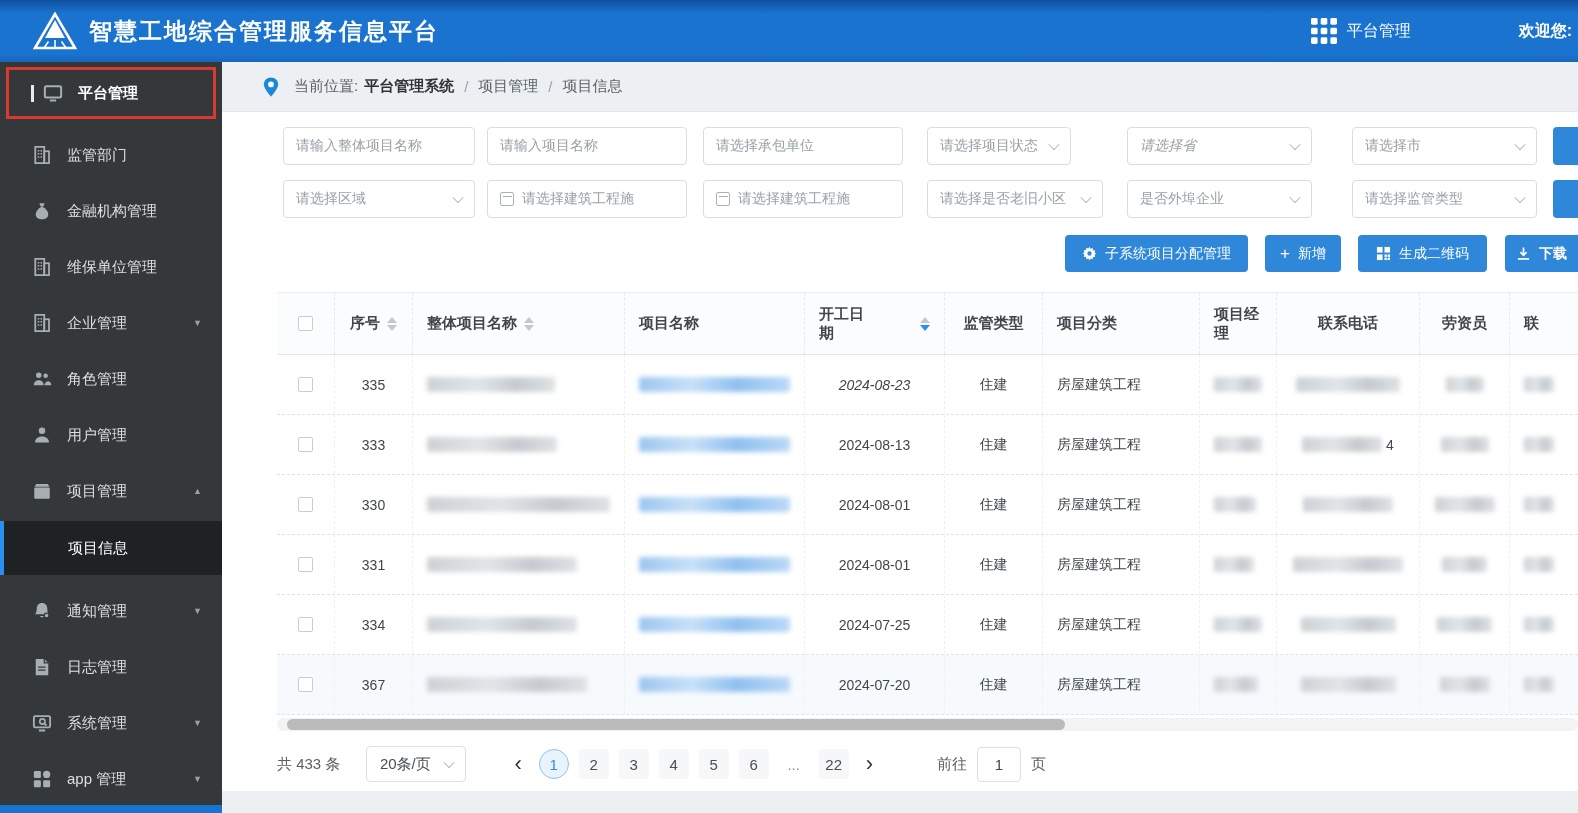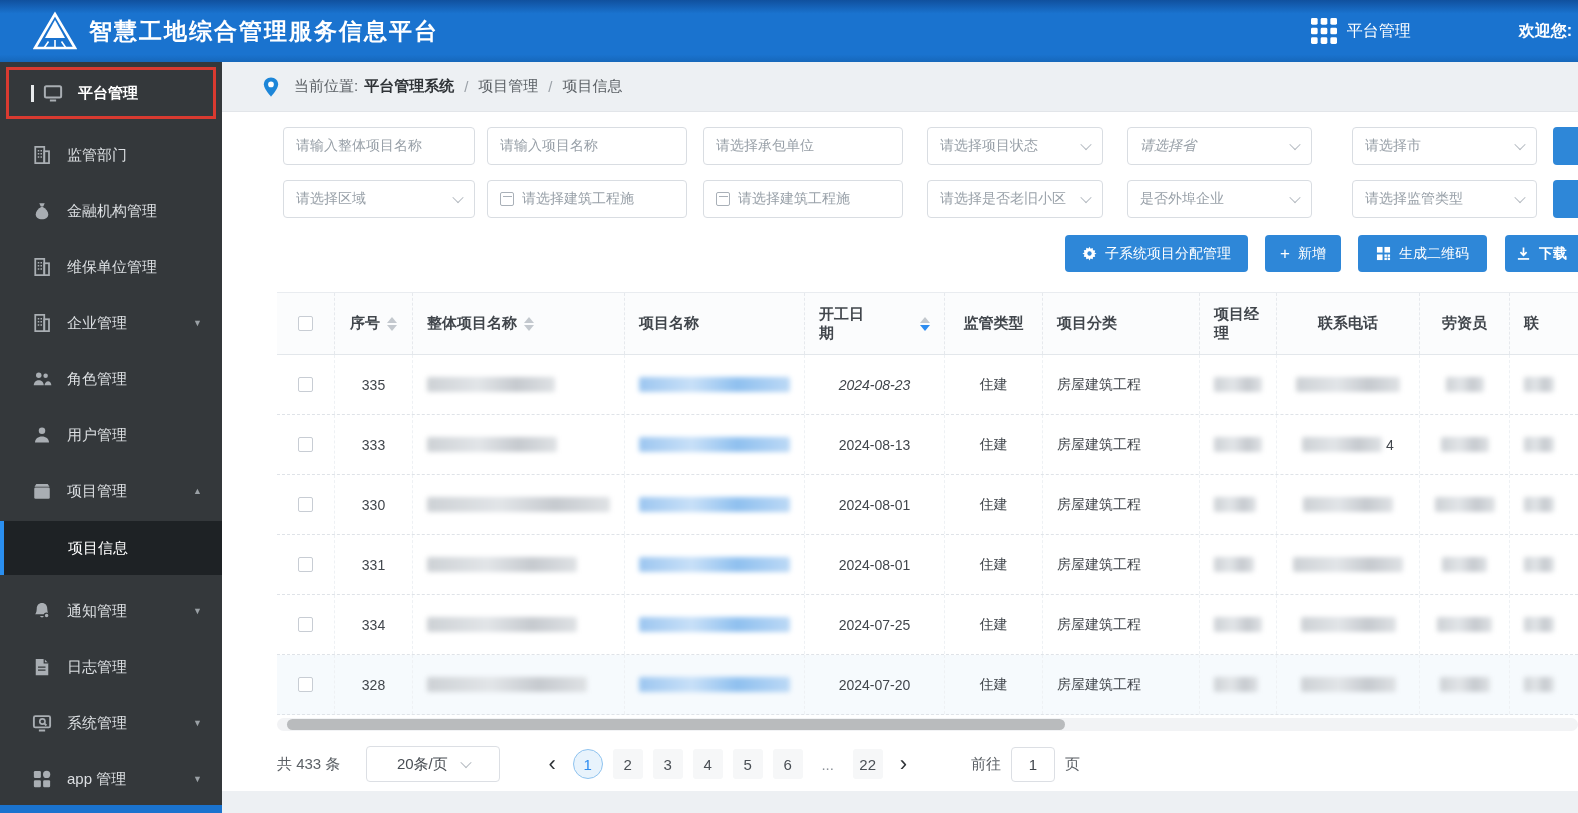--- a/index.html
+++ b/index.html
@@ -76,21 +76,21 @@
   .blur.gray { background:linear-gradient(90deg,#cdd1d5,#e2e5e8 40%,#c6cacf 70%,#dfe2e5); }
   .blur.blue { background:linear-gradient(90deg,#9cc6f0,#c8e0f8 35%,#8fc0ef 65%,#bcd9f6); cursor:pointer; }
   .phone-rest { margin-left:4px; }
 
   .hscroll { position:relative; width:1301px; height:13px; background:#f2f3f5; border-radius:7px; margin-top:3px; }
   .hthumb { position:absolute; left:10px; top:1px; width:778px; height:11px; background:#b9bbbd; border-radius:6px; cursor:grab; }
 
   
   .pager { position:absolute; left:55px; top:684px; display:flex; align-items:center; font-size:15px; color:#5c6166; }
   .pg-total { margin-right:26px; }
-  .pg-size { width:134px; height:36px; border:1px solid #dcdfe4; border-radius:4px; display:flex; align-items:center;
+  .pg-size { width:100px; height:36px; border:1px solid #dcdfe4; border-radius:4px; display:flex; align-items:center;
     justify-content:center; gap:14px; color:#494e54; cursor:pointer; margin-right:36px; }
   .pg-arrow { font-size:22px; color:#303438; padding:0 12px; cursor:pointer; user-select:none; }
   .pg-num { min-width:30px; height:30px; margin:0 5px; display:flex; align-items:center; justify-content:center;
     background:#f6f7f8; border-radius:3px; color:#4a4f55; font-size:15px; cursor:pointer; }
   .pg-num.active { width:30px; border-radius:50%; background:#e8f3fc; border:1px solid #8fc3ef; color:#2d8cf0; }
   .pg-num.dots { background:transparent; color:#8a9097; }
   .pg-goto { display:flex; align-items:center; margin-left:52px; gap:10px; }
   .pg-input { width:44px; height:35px; border:1px solid #dcdfe4; border-radius:4px; text-align:center;
     font-size:15px; color:#41464c; font-family:"Liberation Sans",sans-serif; }
   .bottom-strip { position:absolute; left:0; bottom:0; width:1356px; height:22px; background:#edf0f3; }
@@ -279,21 +279,21 @@
   <div class="filters" id="filters">
       <div class="fbox" style="left: 61px; top: 15px; width: 192px;">
         <span>请输入整体项目名称</span>
       </div>
       <div class="fbox" style="left: 265px; top: 15px; width: 200px;">
         <span>请输入项目名称</span>
       </div>
       <div class="fbox" style="left: 481px; top: 15px; width: 200px;">
         <span>请选择承包单位</span>
       </div>
-      <div class="fbox sel" style="left: 705px; top: 15px; width: 176px; justify-content: flex-end;">
+      <div class="fbox sel" style="left: 705px; top: 15px; width: 144px; justify-content: flex-end;">
         <span>请选择项目状态</span>
         <span class="chev"></span>
       </div>
       <div class="fbox sel" style="left: 905px; top: 15px; width: 185px; font-style: italic;">
         <span>请选择省</span>
         <span class="chev"></span>
       </div>
       <div class="fbox sel" style="left: 1130px; top: 15px; width: 185px;">
         <span>请选择市</span>
         <span class="chev"></span>
@@ -585,21 +585,21 @@
           </div>
           <div class="td al-left" style="width: 68px;">
             <span class="blur gray" style="width: 30px;"></span>
           </div>
         </div>
         <div class="tr tint">
           <div class="td al-center" style="width: 58px;">
             <span class="cb"></span>
           </div>
           <div class="td al-center" style="width: 78px;">
-            <span>328</span>
+            <span>367</span>
           </div>
           <div class="td al-left" style="width: 212px;">
             <span class="blur gray" style="width: 160px;"></span>
           </div>
           <div class="td al-left" style="width: 180px;">
             <span class="blur blue" style="width: 160px;"></span>
           </div>
           <div class="td al-center" style="width: 140px;">
             <span>2024-07-20</span>
           </div>

